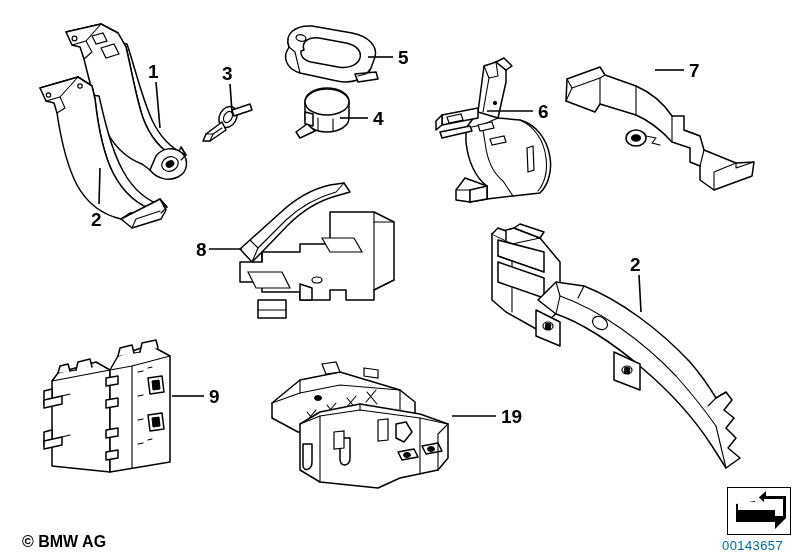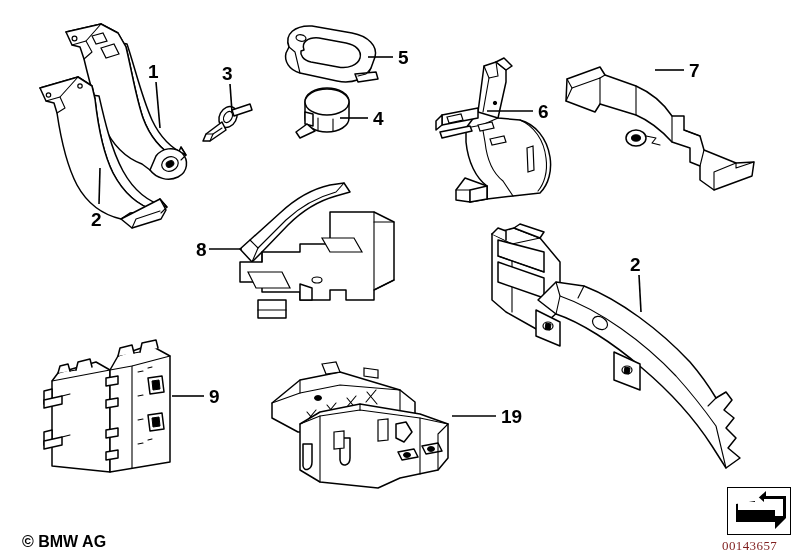--- a/index.html
+++ b/index.html
@@ -23,22 +23,22 @@
     letter-spacing:0px;
     white-space:nowrap;
   }
   #copyright{
     position:absolute;left:22px;top:533px;
     font-family:"Liberation Sans", sans-serif;
     font-weight:bold;font-size:16px;color:#000;white-space:nowrap;
   }
   #diagram-id{
     position:absolute;left:722px;top:538px;
-    font-family:Liberation Serif, serif;
-    font-size:13px;color:#7f1d1d;letter-spacing:0.4px;white-space:nowrap;
+    font-family:Liberation Sans, sans-serif;
+    font-size:13px;color:#0369a1;letter-spacing:0.4px;white-space:nowrap;
   }
   #logo-box{
     position:absolute;left:727px;top:487px;width:64px;height:48px;
     border:1px solid #000;background:#fff;box-sizing:border-box;
   }
 </style>
 </head>
 <body>
 
 <div id="sheet">

